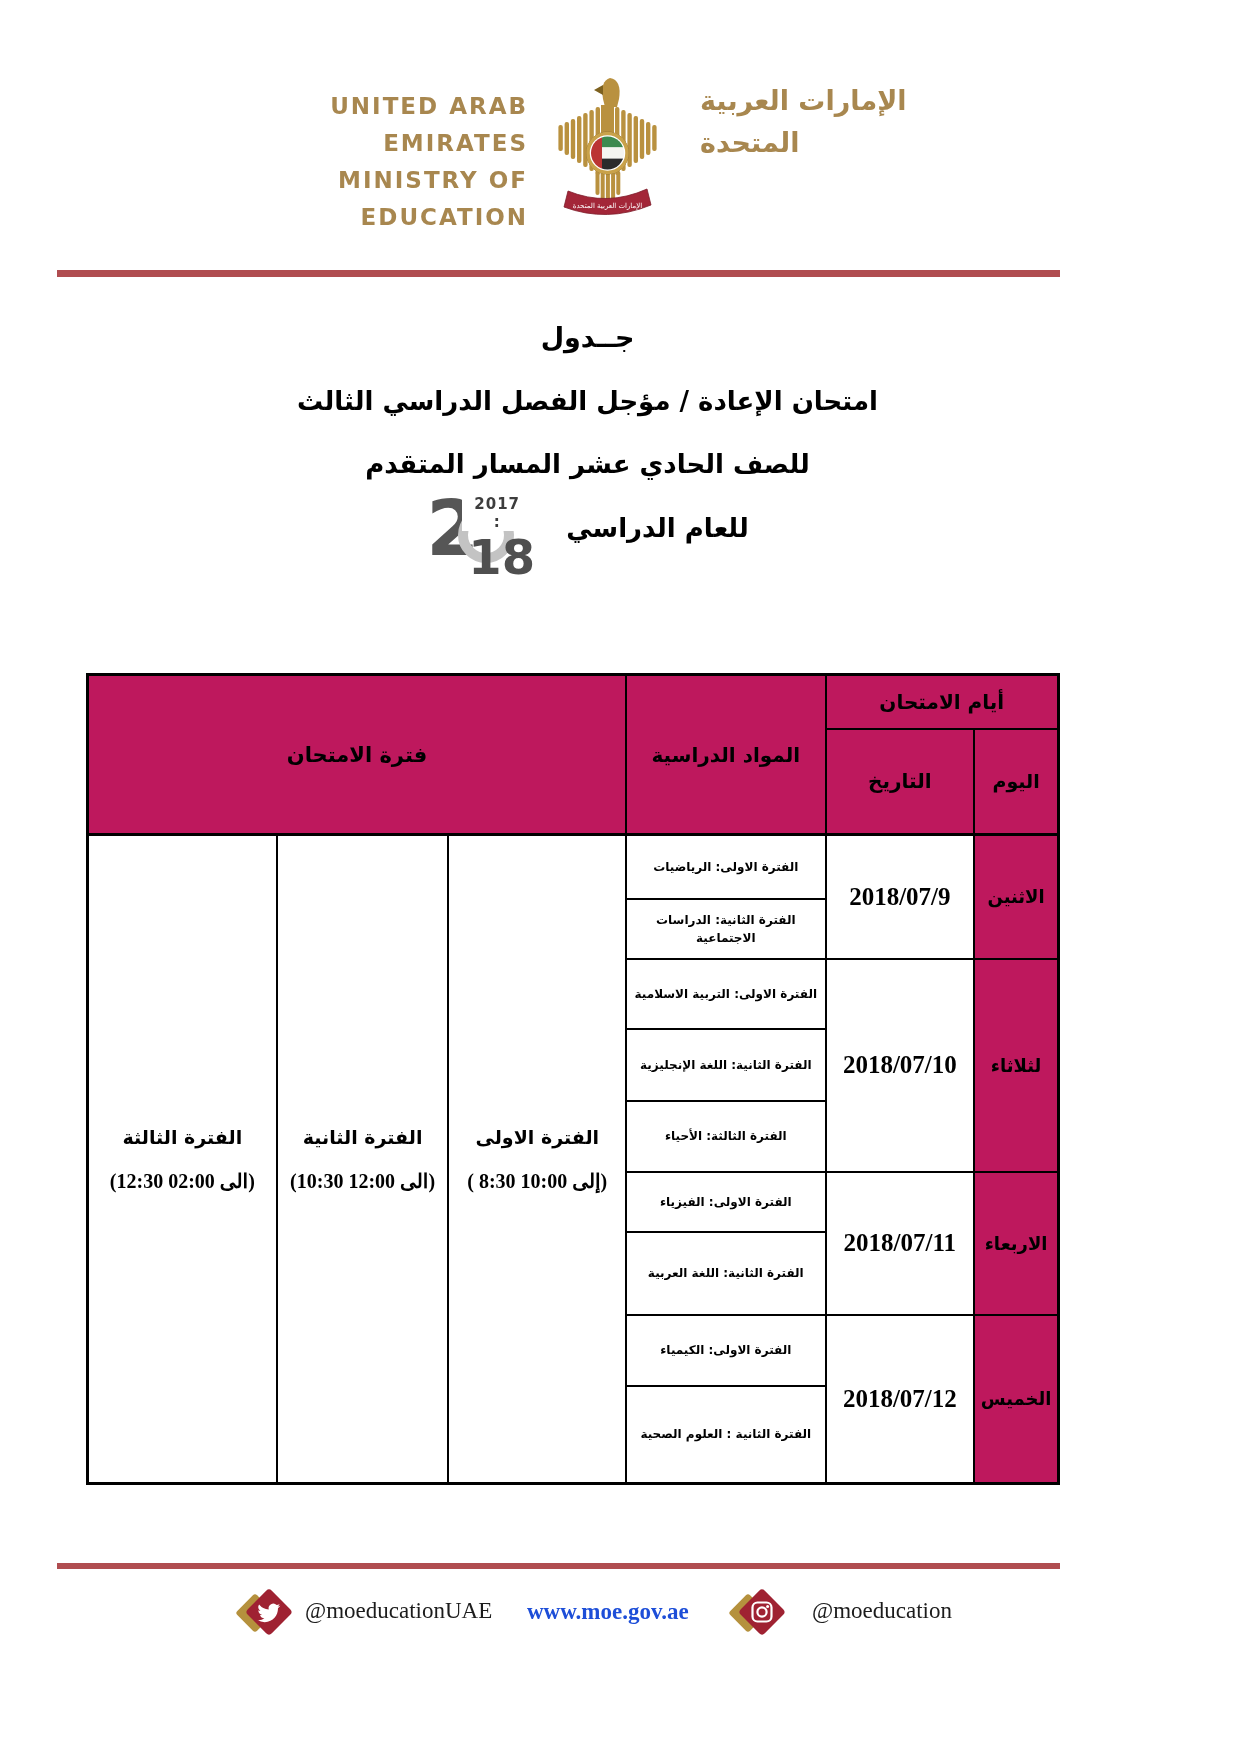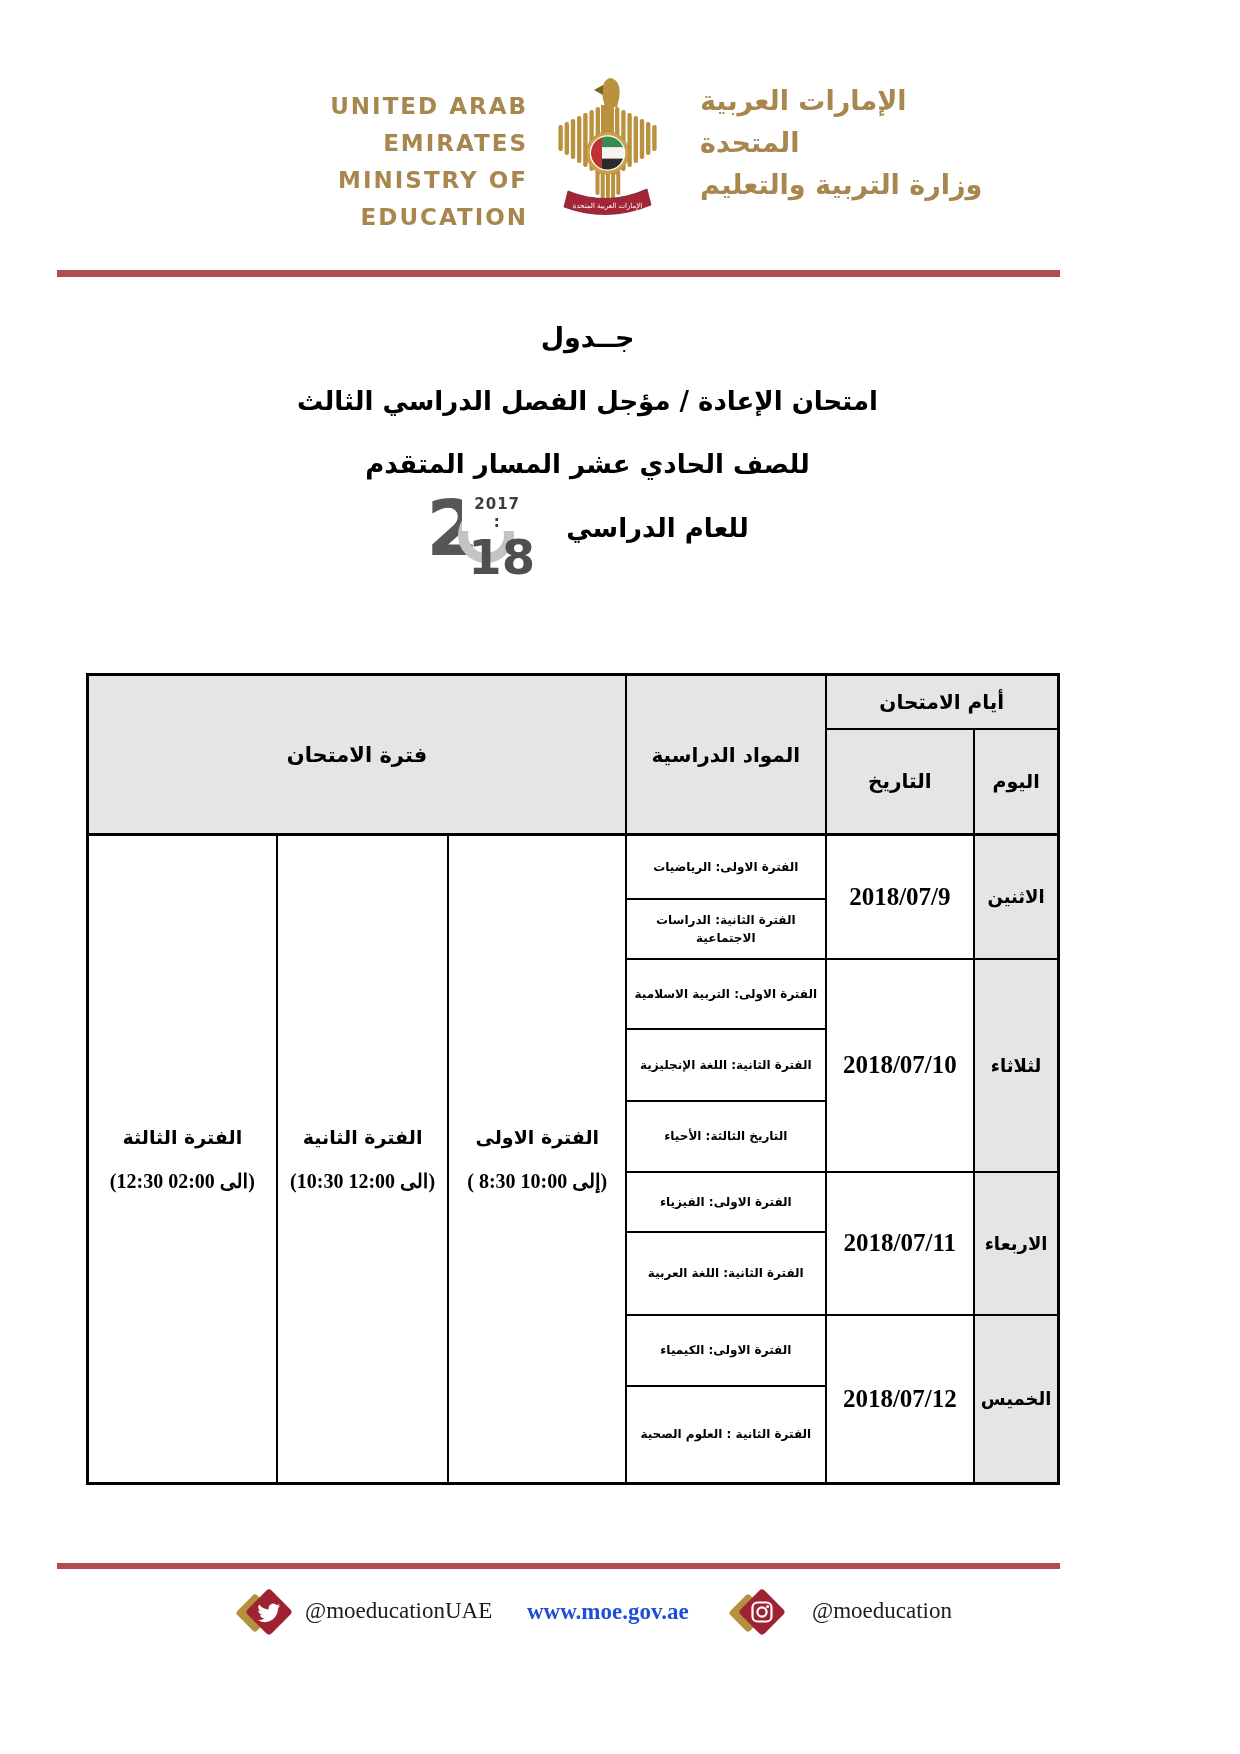--- a/index.html
+++ b/index.html
@@ -38,21 +38,21 @@
 
   
   table.sched {
     position:absolute; left:86px; top:673px; border-collapse:collapse;
     direction:rtl; table-layout:fixed; border:3px solid #000; background:#fff;
   }
   table.sched td {
     border:2px solid #000; text-align:center; vertical-align:middle;
     font-weight:bold; padding:2px 4px; overflow:hidden;
   }
-  .tan { background:#e5e5e5; }
+  .tan { background:#be185d; }
   .thickb { border-bottom-width:3px !important; }
   .hcell { font-size:20px; }
   .subj { font-size:12px; line-height:1.5;border-radius:29px; }
   .datec { font-family:"Liberation Serif", serif; font-size:25px; }
   .dayc { font-size:18px; }
   .pname { font-size:19px; margin-bottom:21px; }
   .ptime { font-size:20px; font-family:"Liberation Serif", serif; }
 
   
   .soc-icon { position:absolute; top:1586px; width:62px; height:54px; }
@@ -122,21 +122,20 @@
         <rect x="47" y="83.6" width="22.5" height="11.4" fill="#2b2b2b"></rect>
       </g>
 
       <path d="M13,116 Q52,132 92,114 L96,130 Q52,148 9,132 Z" fill="#a32638" stroke="#7e1c2a" stroke-width="0.8"></path>
       <text x="52.5" y="133" font-size="7" fill="#ffffff" text-anchor="middle">الإمارات العربية المتحدة</text>
     </svg>
   </div>
 
   <div class="brand-ar">
     <div>الإمارات العربية المتحدة</div>
-    <div>وزارة التربية والتعليم</div>
   </div>
 
   <div class="rule rule-top"></div>
 
   <div class="titles">
     <div class="t1">جــدول</div>
     <div class="t2">امتحان الإعادة / مؤجل الفصل الدراسي الثالث</div>
     <div class="t2">للصف الحادي عشر المسار المتقدم</div>
     <div class="t4row">
       <span class="t4text">للعام الدراسي</span>
@@ -192,21 +191,21 @@
 
     <tr style="height:70px">
       <td rowspan="3" class="tan dayc">لثلاثاء</td>
       <td rowspan="3" class="datec" dir="ltr">2018/07/10</td>
       <td class="subj">الفترة الاولى: التربية الاسلامية</td>
     </tr>
     <tr style="height:72px">
       <td class="subj">الفترة الثانية: اللغة الإنجليزية</td>
     </tr>
     <tr style="height:71px">
-      <td class="subj">التاريخ الثالثة: الأحياء</td>
+      <td class="subj">الفترة الثالثة: الأحياء</td>
     </tr>
 
     <tr style="height:60px">
       <td rowspan="2" class="tan dayc">الاربعاء</td>
       <td rowspan="2" class="datec" dir="ltr">2018/07/11</td>
       <td class="subj">الفترة الاولى: الفيزياء</td>
     </tr>
     <tr style="height:83px">
       <td class="subj">الفترة الثانية: اللغة العربية</td>
     </tr>

